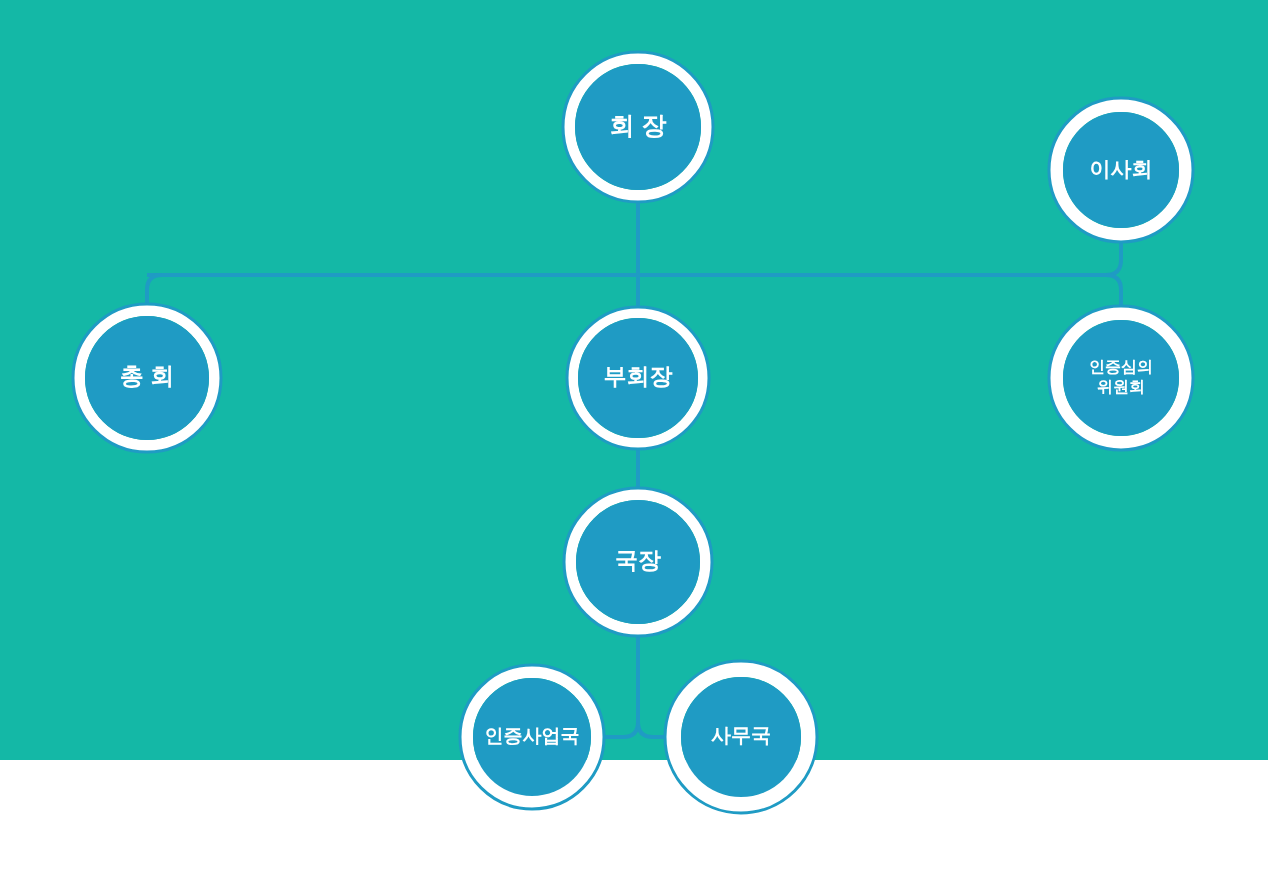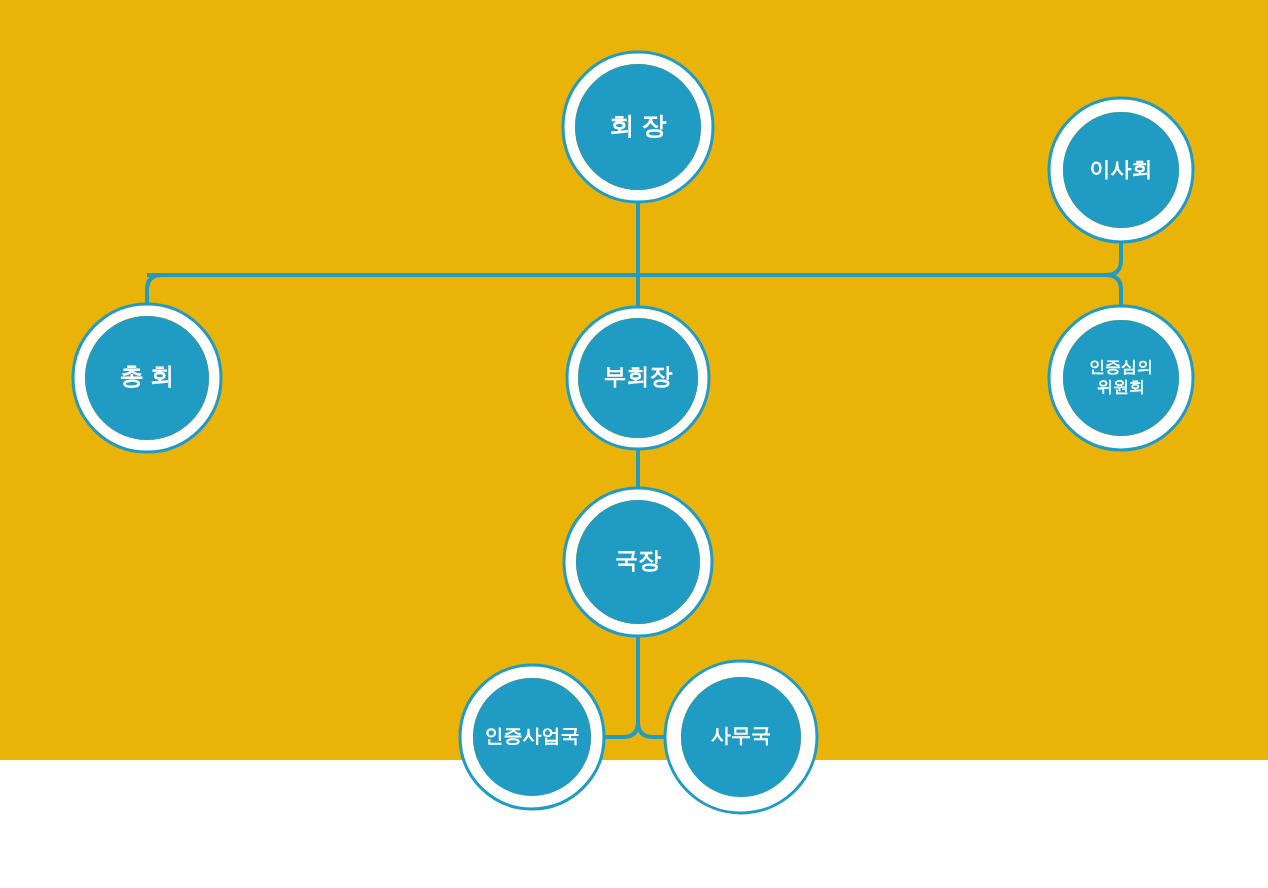--- a/index.html
+++ b/index.html
@@ -11,21 +11,21 @@
   body {
     width: 1268px;
     height: 888px;
     font-family: "Liberation Sans", "DejaVu Sans", sans-serif;
     overflow: hidden;
   }
   #org-chart-root {
     position: relative;
     width: 1268px;
     height: 760px;
-    background: #eab308;
+    background: #14b8a6;
   }
   #org-chart-svg {
     position: absolute;
     top: 0;
     left: 0;
     width: 1268px;
     height: 888px;
     display: block;
   }
   .node-label {

